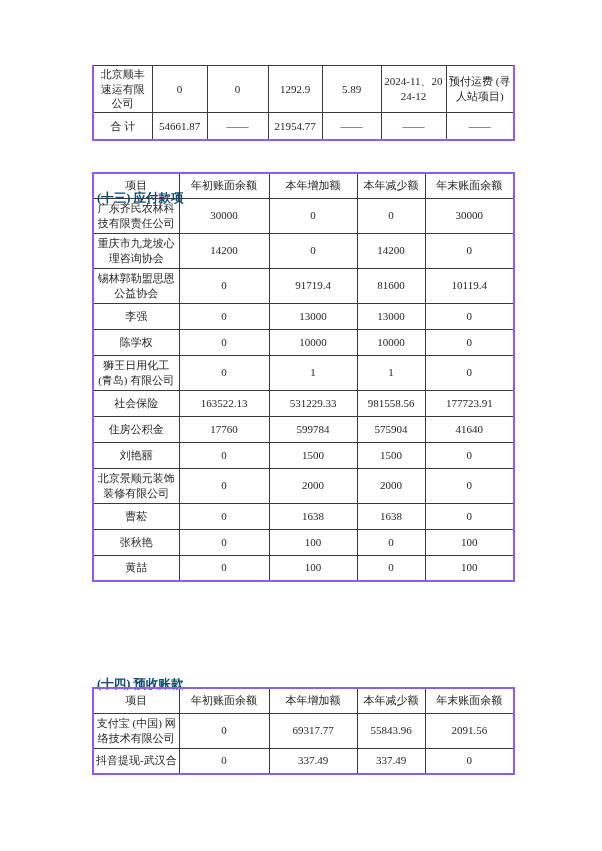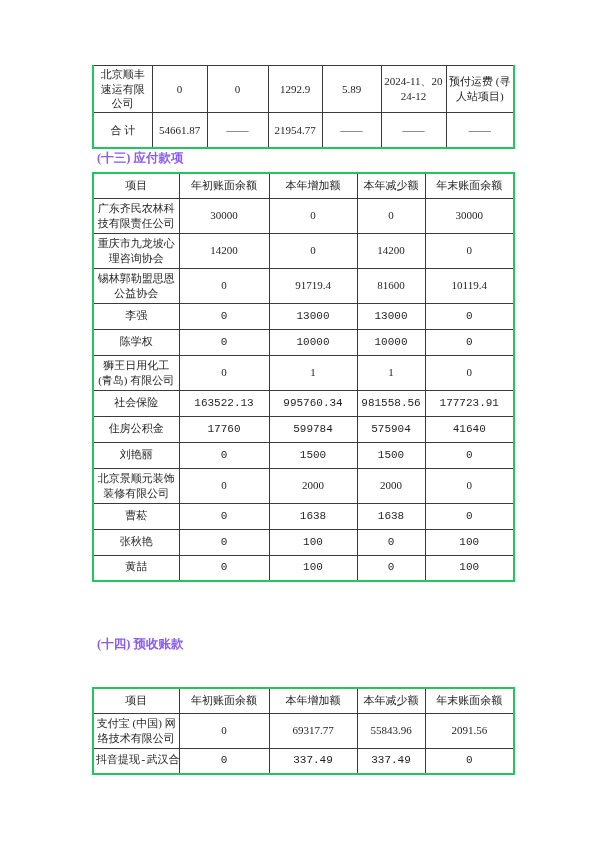--- a/index.html
+++ b/index.html
@@ -11,47 +11,48 @@
     font-family: "Liberation Serif", "DejaVu Serif", serif;
     color: #1f1f1f;
     overflow: hidden;
   }
   table.tbl {
     position: absolute;
     left: 92px;
     width: 421px;
     border-collapse: collapse;
     table-layout: fixed;
-    border: 2px solid #22c55e;
+    border: 2px solid #8b5cf6;
   }
   table.tbl td {
     border: 1px solid #3a3a3a;
     text-align: center;
     vertical-align: middle;
     padding: 1px 2px;
     font-size: 11px;
     line-height: 1.32;
     overflow: hidden;
     word-break: break-all;
   }
   #prevTable { top: 65px; border-top-width: 1px; }
   #t13 { top: 172px; }
   #t14 { top: 687px; }
   tr.rh  { height: 25px; }
-  tr.r1  { height: 26px; font-family: Liberation Mono, monospace; }
+  tr.r1  { height: 26px; }
   tr.r2  { height: 35px; padding-left: 8px; }
   tr.rp1 { height: 37px; }
-  tr.rp2 { height: 36px; }
+  tr.rp2 { height: 28px; }
   .nw { white-space: nowrap; }
   .h {
     position: absolute;
     left: 97px;
     font-size: 12.5px;
     font-weight: bold;
-    color: #8b5cf6;
+    color: #0c4a6e;
+    margin-top: 40px;
   }
   #h13 { top: 150px; }
   #h14 { top: 636px; }
 </style>
 </head>
 <body>
 
 <div class="page">
 
   <table id="prevTable" class="tbl">
@@ -142,21 +143,21 @@
     <tr class="r2">
       <td>狮王日用化工(青岛) 有限公司</td>
       <td>0</td>
       <td>1</td>
       <td>1</td>
       <td>0</td>
     </tr>
     <tr class="r1">
       <td>社会保险</td>
       <td>163522.13</td>
-      <td>995760.34</td>
+      <td>531229.33</td>
       <td>981558.56</td>
       <td>177723.91</td>
     </tr>
     <tr class="r1">
       <td>住房公积金</td>
       <td>17760</td>
       <td>599784</td>
       <td>575904</td>
       <td>41640</td>
     </tr>

